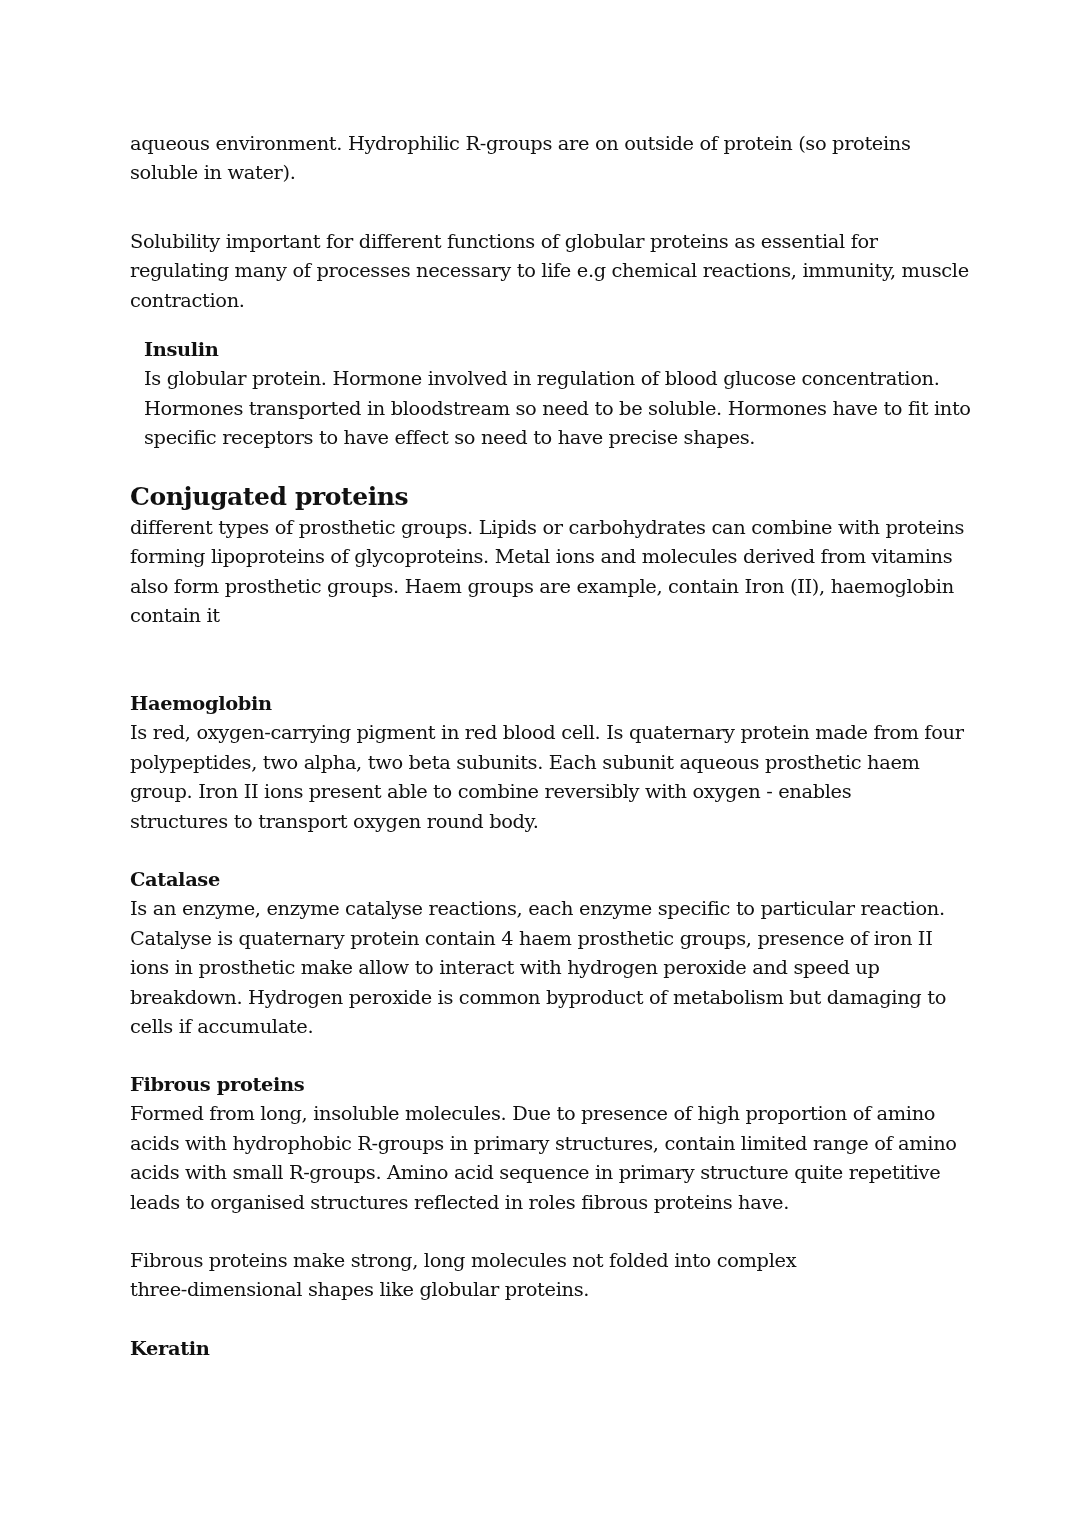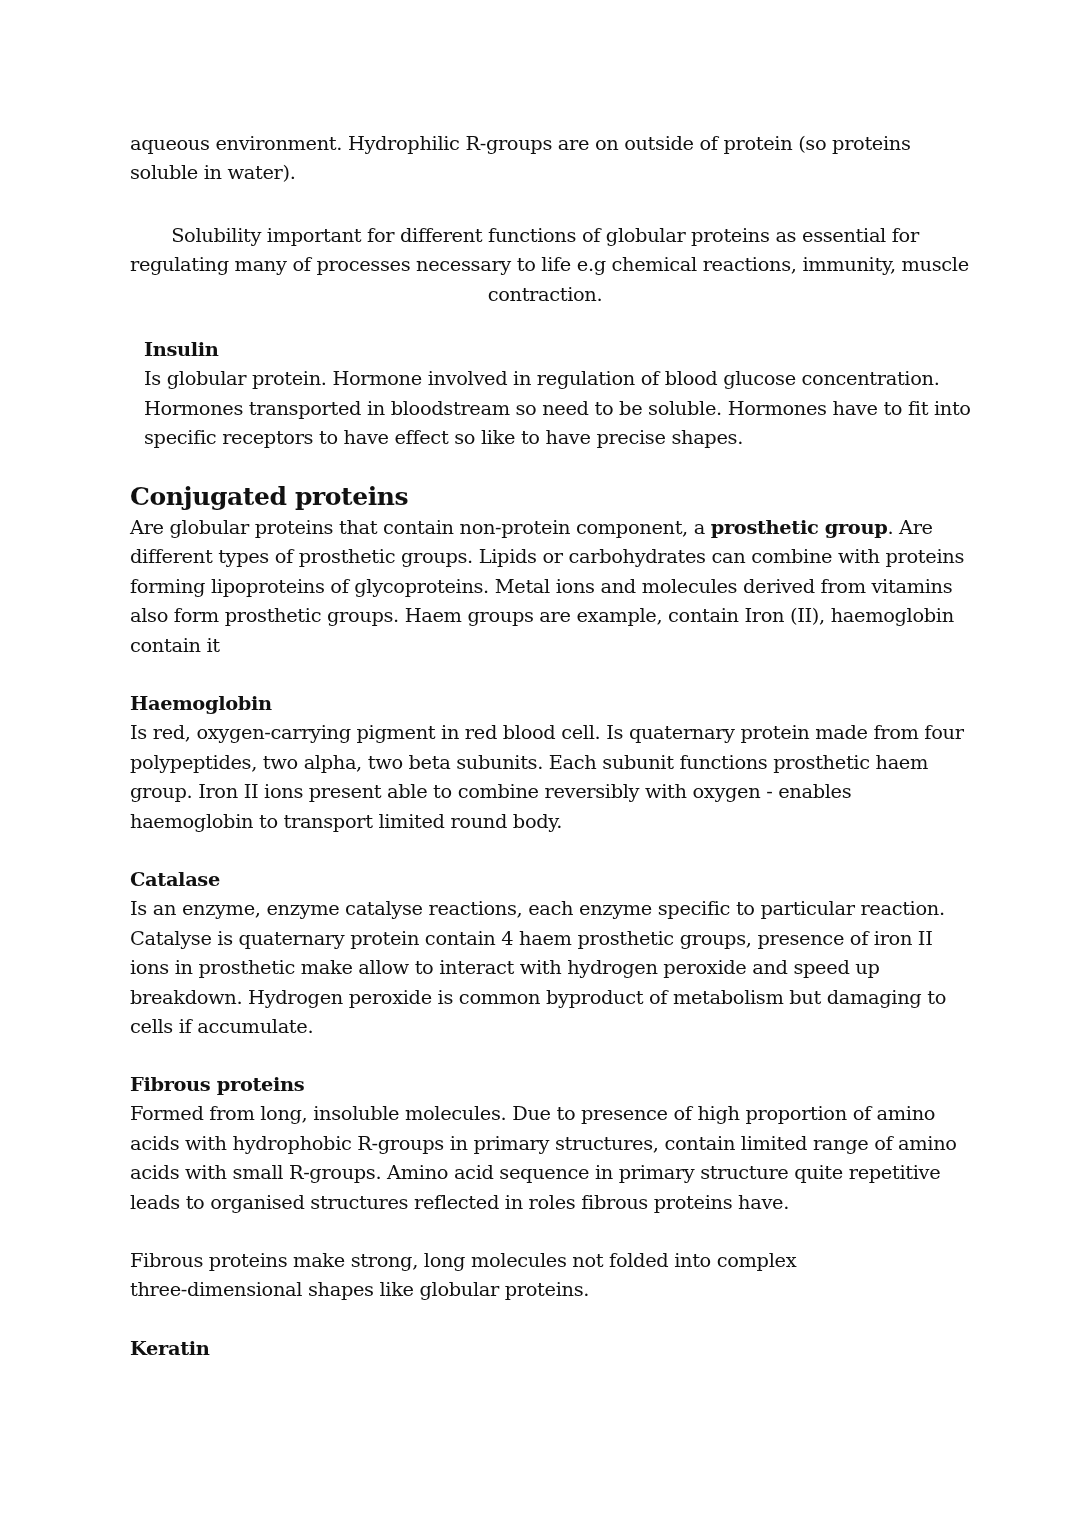--- a/index.html
+++ b/index.html
@@ -61,48 +61,47 @@
 </head>
 <body>
 
 <div class="page">
 
   <div class="block" style="top:129px;">
     <span class="line">aqueous environment. Hydrophilic R-groups are on outside of protein (so proteins</span>
     <span class="line">soluble in water).</span>
   </div>
 
-  <div class="block" style="top:221px;text-align:center;">
+  <div class="block" style="top:227px;">
     <span class="line">Solubility important for different functions of globular proteins as essential for</span>
     <span class="line">regulating many of processes necessary to life e.g chemical reactions, immunity, muscle</span>
     <span class="line">contraction.</span>
   </div>
 
   <div class="block" style="top:335px;margin-left:14px;">
     <span class="h-sub">Insulin</span>
     <span class="line">Is globular protein. Hormone involved in regulation of blood glucose concentration.</span>
     <span class="line">Hormones transported in bloodstream so need to be soluble. Hormones have to fit into</span>
-    <span class="line">specific receptors to have effect so like to have precise shapes.</span>
+    <span class="line">specific receptors to have effect so need to have precise shapes.</span>
   </div>
 
   <div class="block" style="top:481px;">
     <span class="h-main">Conjugated proteins</span>
-    <span class="line"><span>Are globular proteins that contain non-protein component, a </span><b class="inline-bold">prosthetic group</b><span>. Are</span></span>
     <span class="line">different types of prosthetic groups. Lipids or carbohydrates can combine with proteins</span>
     <span class="line">forming lipoproteins of glycoproteins. Metal ions and molecules derived from vitamins</span>
     <span class="line">also form prosthetic groups. Haem groups are example, contain Iron (II), haemoglobin</span>
     <span class="line">contain it</span>
   </div>
 
   <div class="block" style="top:689px;">
     <span class="h-sub">Haemoglobin</span>
     <span class="line">Is red, oxygen-carrying pigment in red blood cell. Is quaternary protein made from four</span>
-    <span class="line">polypeptides, two alpha, two beta subunits. Each subunit functions prosthetic haem</span>
+    <span class="line">polypeptides, two alpha, two beta subunits. Each subunit aqueous prosthetic haem</span>
     <span class="line">group. Iron II ions present able to combine reversibly with oxygen - enables</span>
-    <span class="line">haemoglobin to transport limited round body.</span>
+    <span class="line">structures to transport oxygen round body.</span>
   </div>
 
   <div class="block" style="top:865px;">
     <span class="h-sub">Catalase</span>
     <span class="line">Is an enzyme, enzyme catalyse reactions, each enzyme specific to particular reaction.</span>
     <span class="line">Catalyse is quaternary protein contain 4 haem prosthetic groups, presence of iron II</span>
     <span class="line">ions in prosthetic make allow to interact with hydrogen peroxide and speed up</span>
     <span class="line">breakdown. Hydrogen peroxide is common byproduct of metabolism but damaging to</span>
     <span class="line">cells if accumulate.</span>
   </div>

